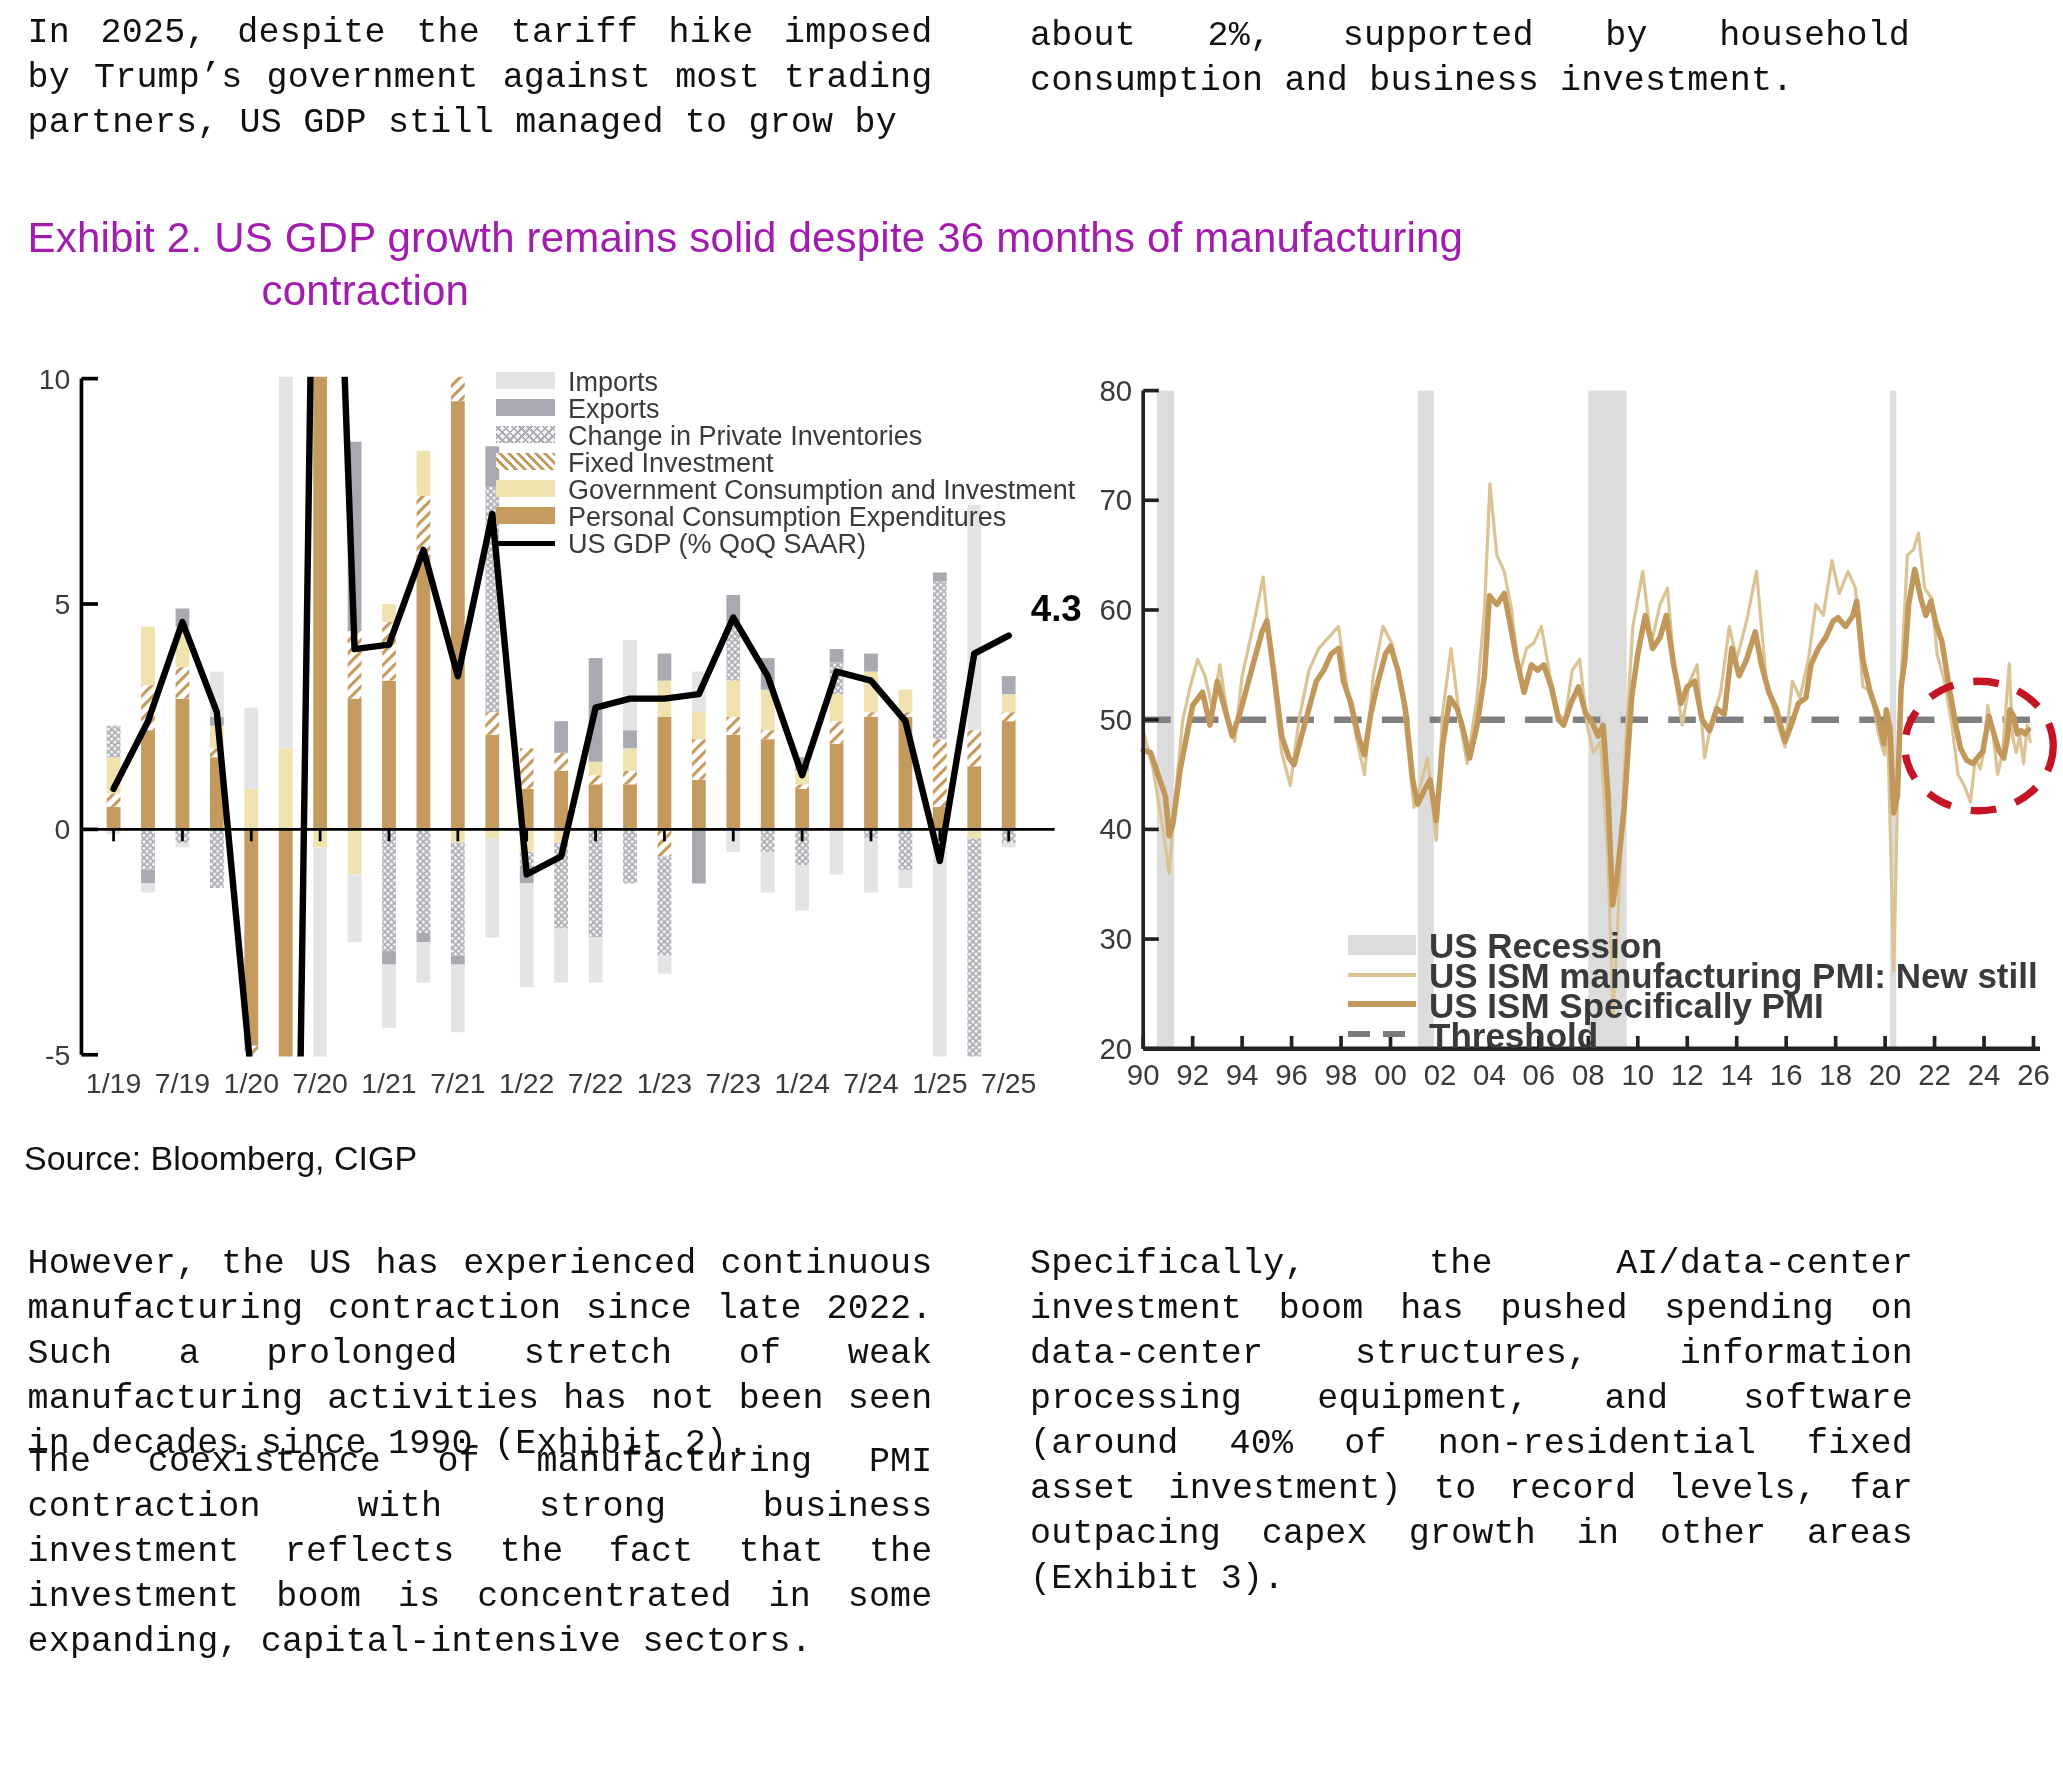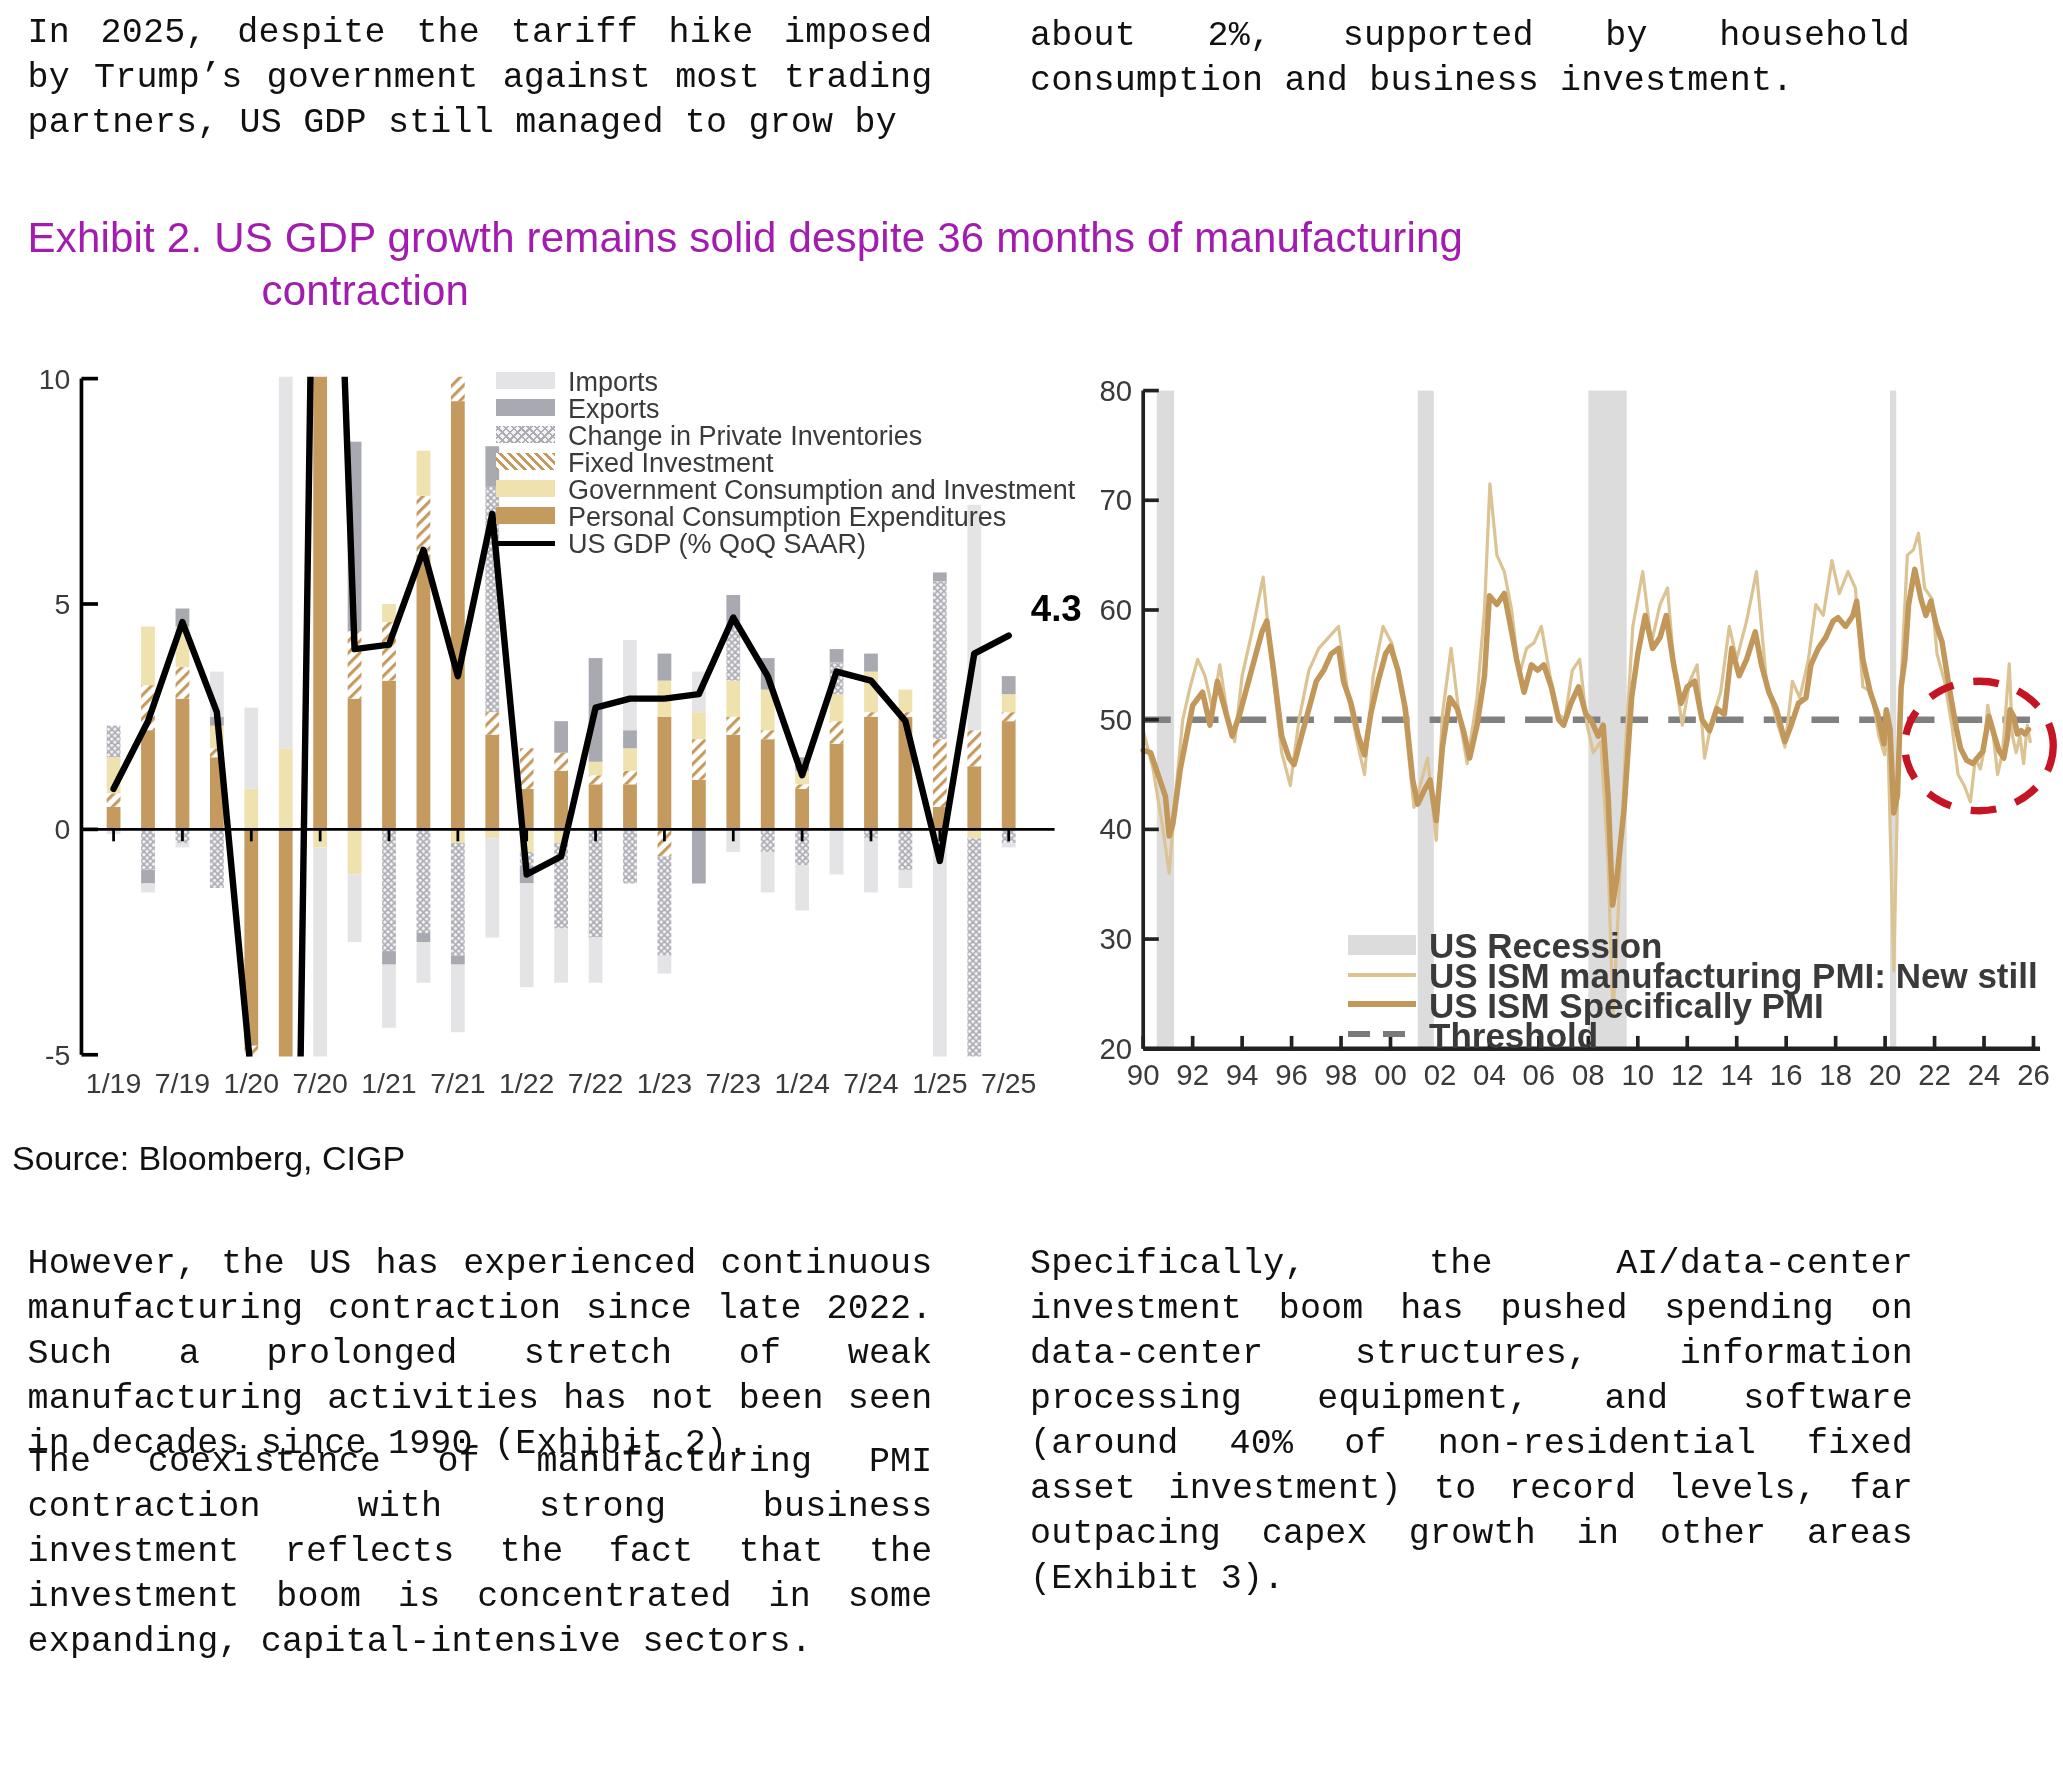--- a/index.html
+++ b/index.html
@@ -3,21 +3,21 @@
 <meta charset="utf-8">
 <style>
   html,body{margin:0;padding:0;background:#ffffff;}
   .page{position:relative;width:2063px;height:1770px;background:#ffffff;
         font-family:"Liberation Sans",sans-serif;color:#141414;overflow:hidden;}
   .para{position:absolute;font-size:35px;line-height:45px;text-align:justify;
         text-align-last:left;letter-spacing:0.2px;color:#111;font-family:Liberation Mono, monospace;}
   .exhibit-title{position:absolute;left:27.5px;top:211px;width:1855px;
         font-size:42px;line-height:53px;color:#a21caf;letter-spacing:0.2px;}
   .exhibit-title .line2{margin-left:234px;}
-  .source{position:absolute;left:12px;top:1139px;font-size:34px;color:#111;}
+  .source{position:absolute;left:24px;top:1139px;font-size:34px;color:#111;}
   svg.chart{position:absolute;overflow:visible;}
   #left-chart{left:27.5px;top:363px;}
   #right-chart{left:1056px;top:363px;}
   .legend{position:absolute;}
   #legend-left{left:496px;top:369px;}
   #legend-right{left:1348px;top:931px;}
   .lg-row{display:flex;align-items:flex-start;height:27px;font-size:27px;
           line-height:27px;color:#3A3A3A;white-space:nowrap;}
   #legend-right .lg-row{height:30px;font-size:35px;line-height:29px;font-weight:bold;}
   .sw{width:59px;height:17.4px;flex:0 0 auto;margin:2.8px 13px 0 0;}

